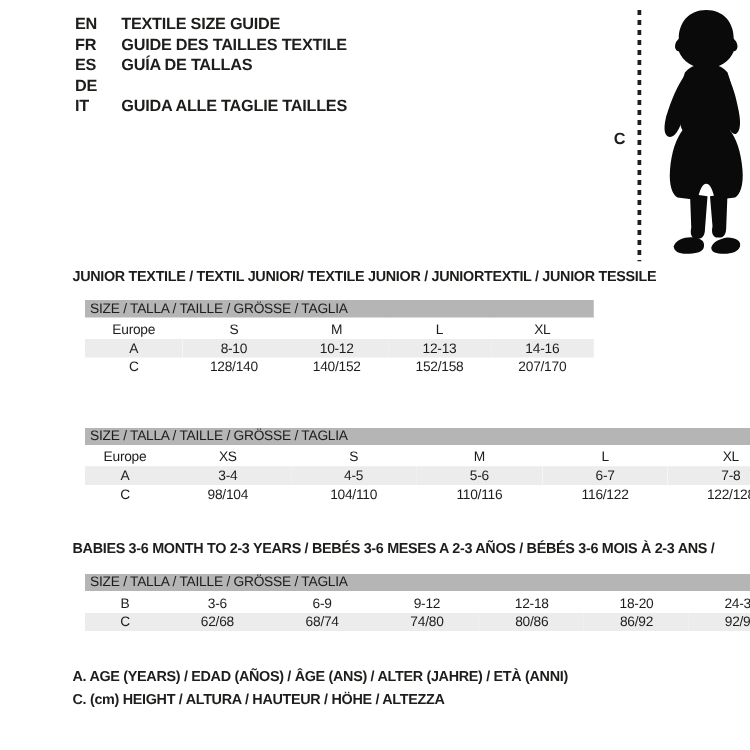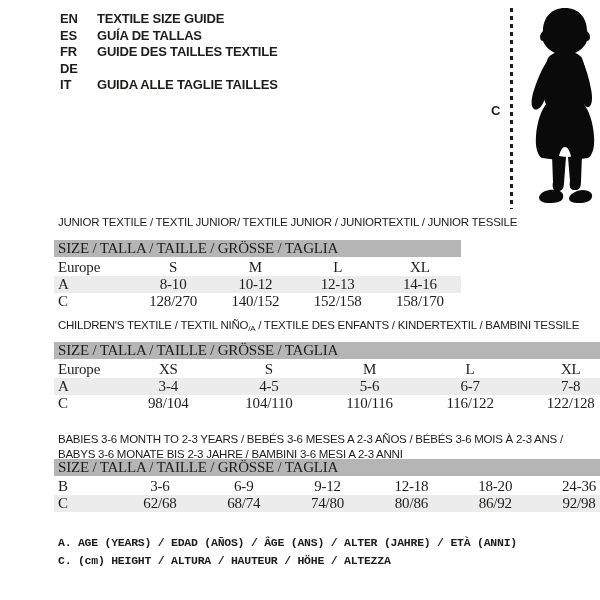--- a/index.html
+++ b/index.html
@@ -28,71 +28,72 @@
   }
   .height-label {
     position: absolute; left: 455px; top: 103px;
     font-weight: bold; font-size: 13px;
   }
   .baby-svg { position: absolute; left: 481px; top: 7px; }
 
   
   .sec-title {
     position: absolute; left: 22px; margin: 0;
-    font-size: 11.5px; font-weight: normal; letter-spacing: -0.25px;
+    font-size: 11.5px; font-weight: bold; letter-spacing: -0.25px;
     white-space: nowrap;
+    text-align: right;
   }
   .title-junior   { top: 216px; }
   .title-children { top: 319px; }
   .title-babies   { top: 432px; line-height: 15px; }
   .subscript { font-size: 8px; vertical-align: -2px; }
 
   
   table.size-table {
-    position: absolute; left: 18px;
+    position: absolute; left: 32px;
     border-collapse: collapse; table-layout: fixed;
-    font-size: 15px; letter-spacing: -0.2px; font-family: Liberation Serif, serif;
+    font-size: 11px; letter-spacing: -0.2px;
   }
   .table-junior   { top: 240px; width: 407px; }
   .table-children { top: 342px; width: 567px; }
   .table-babies   { top: 459px; width: 567px; }
 
   table.size-table td { padding: 0 4px; height: 15px; text-align: center; overflow: hidden; white-space: nowrap; }
-  table.size-table td.row-label { text-align: left; }
+  table.size-table td.row-label { text-align: center; }
   tr.bar td {
     background: #b5b5b5;
     text-align: left; height: 14px;
     border-bottom: 2px solid #ffffff;
   }
   tr.shaded td { background: #ececec; text-align: center; }
 
   
   .footnotes {
     position: absolute; left: 22px; top: 534px;
     font-size: 11.5px; font-weight: bold; letter-spacing: -0.25px;
-    line-height: 17.5px; white-space: nowrap; font-family: Liberation Mono, monospace;
+    line-height: 17.5px; white-space: nowrap;
   }
 </style>
 </head>
 <body>
 
 <div class="page">
 
   <div class="lang-list">
     <div class="lang-row">
       <span class="lang-code">EN</span>
       <span class="lang-label">TEXTILE SIZE GUIDE</span>
     </div>
     <div class="lang-row">
+      <span class="lang-code">FR</span>
+      <span class="lang-label">GUIDE DES TAILLES TEXTILE</span>
+    </div>
+    <div class="lang-row">
       <span class="lang-code">ES</span>
       <span class="lang-label">GUÍA DE TALLAS</span>
-    </div>
-    <div class="lang-row">
-      <span class="lang-code">FR</span>
-      <span class="lang-label">GUIDE DES TAILLES TEXTILE</span>
     </div>
     <div class="lang-row">
       <span class="lang-code">DE</span>
     </div>
     <div class="lang-row">
       <span class="lang-code">IT</span>
       <span class="lang-label">GUIDA ALLE TAGLIE TAILLES</span>
     </div>
   </div>
 
@@ -134,29 +135,28 @@
       </tr>
       <tr class="shaded">
         <td class="row-label">A</td>
         <td>8-10</td>
         <td>10-12</td>
         <td>12-13</td>
         <td>14-16</td>
       </tr>
       <tr>
         <td class="row-label">C</td>
-        <td>128/270</td>
+        <td>128/140</td>
         <td>140/152</td>
         <td>152/158</td>
-        <td>158/170</td>
+        <td>207/170</td>
       </tr>
     </tbody>
   </table>
 
-  <h3 class="sec-title title-children"><span>CHILDREN'S TEXTILE / TEXTIL NIÑO</span><span class="subscript">/A</span><span> / TEXTILE DES ENFANTS / KINDERTEXTIL / BAMBINI TESSILE</span></h3>
   <table class="size-table table-children">
     <colgroup>
         <col style="width:64px">
         <col>
         <col>
         <col>
         <col>
         <col>
       </colgroup>
     <tbody>
@@ -185,21 +185,20 @@
         <td>104/110</td>
         <td>110/116</td>
         <td>116/122</td>
         <td>122/128</td>
       </tr>
     </tbody>
   </table>
 
   <h3 class="sec-title title-babies">
     <span style="display:block">BABIES 3-6 MONTH TO 2-3 YEARS / BEBÉS 3-6 MESES A 2-3 AÑOS / BÉBÉS 3-6 MOIS À 2-3 ANS /</span>
-    <span style="display:block">BABYS 3-6 MONATE BIS 2-3 JAHRE / BAMBINI 3-6 MESI A 2-3 ANNI</span>
   </h3>
   <table class="size-table table-babies">
     <colgroup>
         <col style="width:64px">
         <col>
         <col>
         <col>
         <col>
         <col>
         <col>

